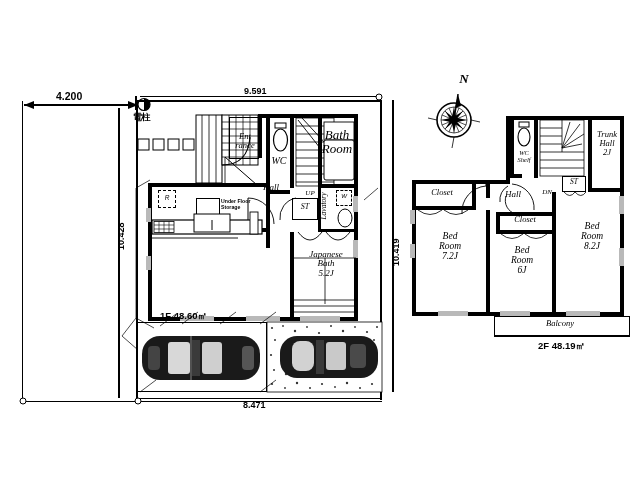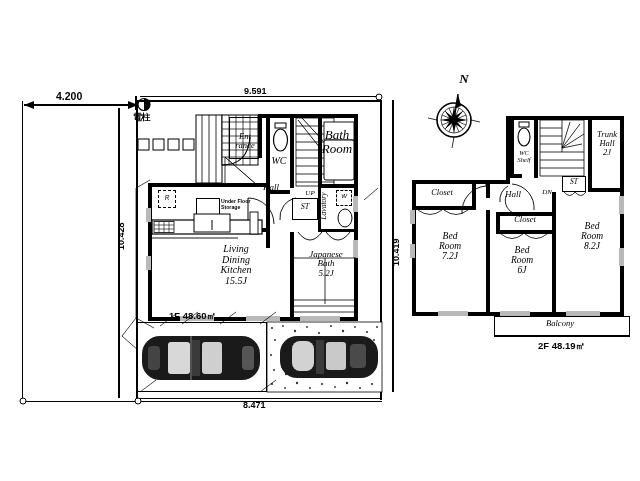--- a/index.html
+++ b/index.html
@@ -187,24 +187,20 @@
 
   <div class="wall" style="left:318px;top:188px;width:3px;height:44px;"></div>
   <div class="wall" style="left:318px;top:229px;width:38px;height:3px;"></div>
   <div class="lbl dimv" style="left:320px;top:227px;width:42px;font-size:7.5px;">Lavatory</div>
   <div class="dash" style="left:336px;top:190px;width:16px;height:16px;"></div>
   <div class="tinylbl" style="left:336px;top:193px;width:16px;font-size:6px;font-style:italic;">W</div>
   <svg class="abs" style="left:336px;top:208px;width:18px;height:20px;">
     <ellipse cx="9" cy="10" rx="7" ry="9" fill="#fff" stroke="#000" stroke-width="1"></ellipse>
   </svg>
 
-  <div class="lbl" style="left:196px;top:244px;width:80px;font-size:10px;">Living
-Dining
-Kitchen
-15.5J</div>
 
   <div class="dash" style="left:158px;top:190px;width:18px;height:18px;"></div>
   <div class="tinylbl" style="left:158px;top:194px;width:18px;font-size:6.5px;font-style:italic;">R</div>
 
   <div class="thin" style="left:196px;top:198px;width:24px;height:22px;"></div>
   <div class="tinylbl" style="left:221px;top:199px;width:30px;font-size:5.2px;text-align:left;font-weight:bold;">Under
 Floor
 Storage</div>
 
   <svg class="abs" style="left:152px;top:220px;width:110px;height:26px;">
@@ -229,21 +225,21 @@
   <svg class="abs" style="left:294px;top:232px;width:62px;height:86px;">
     <line x1="0" y1="26" x2="62" y2="26" stroke="#000" stroke-width="0.8"></line>
     <line x1="31" y1="26" x2="31" y2="72" stroke="#000" stroke-width="0.8"></line>
     <line x1="0" y1="68" x2="62" y2="68" stroke="#000" stroke-width="0.8"></line>
     <line x1="0" y1="74" x2="62" y2="74" stroke="#000" stroke-width="0.8"></line>
     <line x1="0" y1="80" x2="62" y2="80" stroke="#000" stroke-width="0.8"></line>
     <path d="M4 0 Q16 16 28 0" fill="none" stroke="#000" stroke-width="0.9"></path>
     <path d="M32 0 Q44 16 56 0" fill="none" stroke="#000" stroke-width="0.9"></path>
   </svg>
 
-  <div class="arealbl" style="left:169px;top:310px;">1F  48.60㎡</div>
+  <div class="arealbl" style="left:160px;top:310px;">1F  48.60㎡</div>
 
   <div class="thin" style="left:136px;top:322px;width:131px;height:70px;border-width:0.8px;"></div>
   <svg class="abs" style="left:267px;top:322px;width:115px;height:70px;">
     <rect x="0" y="0" width="115" height="70" fill="#fff" stroke="#000" stroke-width="0.8"></rect>
     <g fill="#333">
       <circle cx="5" cy="6" r="1.1"></circle>
         <circle cx="16" cy="4" r="0.9"></circle>
       <circle cx="28" cy="9" r="1.2"></circle>
         <circle cx="40" cy="5" r="0.9"></circle>
       <circle cx="52" cy="11" r="1.1"></circle>

